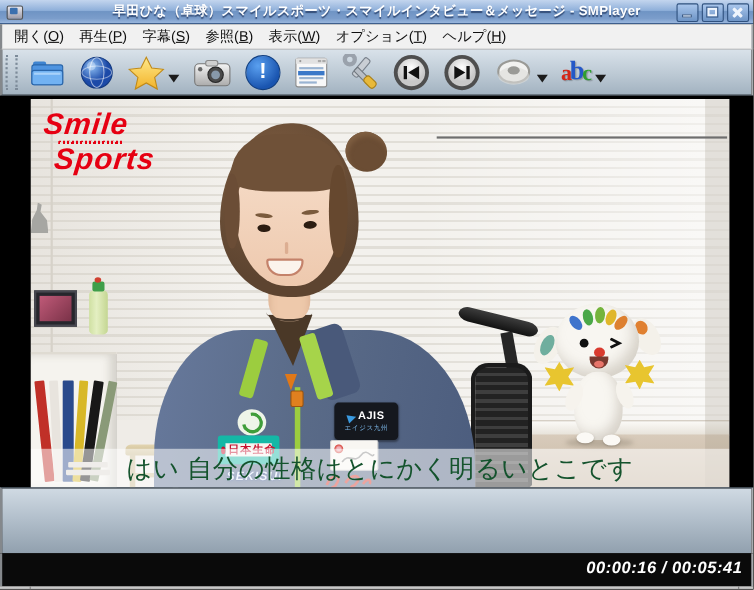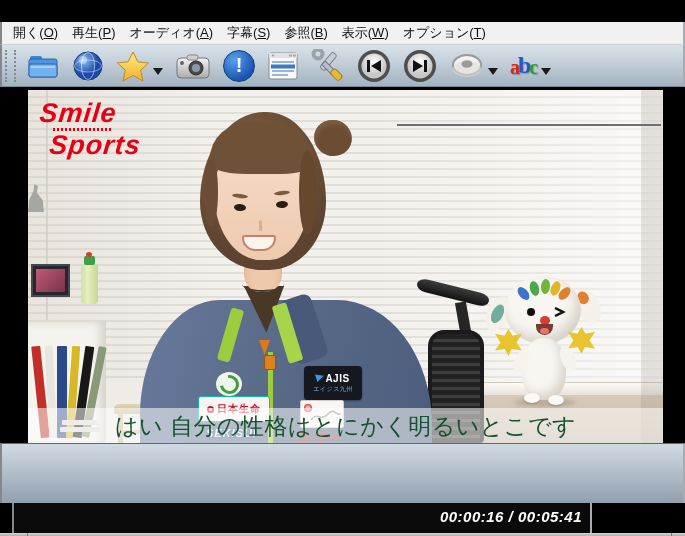--- a/index.html
+++ b/index.html
@@ -99,26 +99,26 @@
   .brow{position:absolute;width:16px;height:4px;background:#7a5a3c;border-radius:50%;}
   .eye{position:absolute;width:12px;height:7px;background:#2c1d12;border-radius:50%;}
   .nose{position:absolute;left:231px;top:130px;width:3px;height:11px;background:#dcae92;border-radius:2px;}
   .mouth{position:absolute;left:214px;top:145px;width:34px;height:16px;background:#fbf3ec;border:2px solid #c4826a;border-radius:6px 6px 30px 30px;box-sizing:border-box;}
   .neck{position:absolute;left:216px;top:156px;width:38px;height:46px;background:#eec9ab;border-radius:0 0 40% 40%;box-shadow:inset 0 8px 8px rgba(180,130,100,.45);}
   .necklace{position:absolute;left:214px;top:186px;width:42px;height:14px;border-bottom:2px solid #4a3a2c;border-radius:50%;}
 
   
   .swirl{position:absolute;left:188px;top:282px;width:26px;height:24px;background:#eef5e8;border-radius:50%;display:flex;align-items:center;justify-content:center;}
   .swirl i{display:block;width:13px;height:13px;border:3px solid #3f9e3a;border-left-color:transparent;border-radius:50%;transform:rotate(35deg);}
-  .nissay{position:absolute;left:170px;top:306px;width:72px;height:26px;background:#f6f4f0;border:1px solid #14b8a6;border-radius:3px;display:flex;align-items:center;justify-content:center;gap:3px;box-sizing:border-box;}
+  .nissay{position:absolute;left:170px;top:306px;width:56px;height:26px;background:#f6f4f0;border:7px solid #14b8a6;border-radius:3px;display:flex;align-items:center;justify-content:center;gap:3px;box-sizing:border-box;}
   .nissay .dot{width:7px;height:7px;border:2px solid #c8102e;border-radius:50%;box-sizing:border-box;}
   .nissay .txt{font-size:10px;font-weight:bold;color:#c8102e;letter-spacing:1px;white-space:nowrap;}
   .sekisui{position:absolute;left:178px;top:337px;font-size:11px;font-weight:800;font-style:italic;color:#e4ecfa;letter-spacing:1px;text-shadow:0 0 3px #1a3a8e,0 0 1px #1a3a8e;}
   .ajis{position:absolute;left:276px;top:276px;width:58px;height:34px;background:#15181e;border-radius:4px;box-shadow:0 1px 2px rgba(0,0,0,.4);display:flex;flex-direction:column;align-items:center;justify-content:center;}
-  .ajis .row{display:flex;align-items:flex-start;gap:1px;}
+  .ajis .row{display:flex;align-items:flex-end;gap:1px;}
   .ajis .tri{width:0;height:0;border-top:4px solid transparent;border-bottom:4px solid transparent;border-left:8px solid #3a9ae0;transform:rotate(-18deg);}
   .ajis .t1{color:#fff;font-weight:bold;font-size:10px;letter-spacing:.5px;}
   .ajis .t2{color:#7ab4e4;font-size:6px;margin-top:1px;letter-spacing:.5px;}
   .namepatch{position:absolute;left:272px;top:310px;width:44px;height:28px;background:#f8f6f2;border:1px solid #ccc;border-radius:2px;box-sizing:border-box;}
   .namepatch .flower{position:absolute;left:3px;top:3px;width:8px;height:8px;background:radial-gradient(circle,#f0b0b8 30%,#d4362a 70%);border-radius:50%;}
   .redlogo{position:absolute;left:266px;top:340px;}
 
   
   .sub-band{position:absolute;left:0;top:318px;width:635px;height:36px;background:rgba(255,255,255,.55);display:flex;align-items:center;justify-content:center;}
   .sub-text{font-size:23px;color:#14532d;font-weight:500;letter-spacing:.5px;white-space:nowrap;}
@@ -128,39 +128,58 @@
   .logo .l1{font-size:27px;letter-spacing:1px;}
   .logo .lsub{width:58px;height:3px;margin:1px 0 1px 15px;background:repeating-linear-gradient(90deg,#e60012 0 2px,transparent 2px 4px);}
   .logo .l2{font-size:27px;letter-spacing:1px;margin-left:13px;}
 
   
   .controlbar{position:absolute;left:0;top:443px;width:685px;height:60px;
     background:linear-gradient(180deg,#d0dae3 0%,#b3c0cc 45%,#91a0ae 100%);
     border-top:1px solid #5c6a77;box-sizing:border-box;border-left:2px solid #84888c;border-right:2px solid #a8acb0;}
 
   
-  .statusbar{position:absolute;left:12px;top:503px;width:580px;height:30px;background:#0a0a0a;box-sizing:border-box;border-left:2px solid #84888c;border-right:2px solid #a8acb0;}
+  .statusbar{position:absolute;left:0;top:503px;width:685px;height:30px;background:#0a0a0a;box-sizing:border-box;border-left:2px solid #84888c;border-right:2px solid #a8acb0;}
   .time{position:absolute;right:8px;top:5px;color:#fff;font-size:15px;font-weight:700;font-style:italic;letter-spacing:.5px;}
   .bottom-frame{position:absolute;left:0;top:533px;width:685px;height:3px;background:linear-gradient(180deg,#d6d6d6,#aeaeae);}
   .bf-div{position:absolute;top:0;width:1px;height:3px;background:#7e7e7e;}
 </style>
 </head>
 <body>
 
 <div class="window">
 
+  <div class="titlebar">
+    <div class="app-icon">
+        <div class="tv"></div>
+        <div class="scr"></div>
+      </div>
+    <div class="title-text">早田ひな（卓球）スマイルスポーツ・スマイルインタビュー＆メッセージ - SMPlayer</div>
+    <div class="winbtns">
+      <div class="winbtn">
+          <span class="bar"></span>
+        </div>
+      <div class="winbtn">
+          <span class="box"></span>
+        </div>
+      <div class="winbtn">
+          <span class="x1"></span>
+          <span class="x2"></span>
+        </div>
+    </div>
+  </div>
 
   <div class="menubar">
     <div class="menu-item"><span>開く(</span><span class="mn-key">O</span><span>)</span></div>
     <div class="menu-item"><span>再生(</span><span class="mn-key">P</span><span>)</span></div>
-    <div class="menu-item"><span>オーディオ(</span><span class="mn-key">A</span><span>)</span></div>
     <div class="menu-item"><span>字幕(</span><span class="mn-key">S</span><span>)</span></div>
     <div class="menu-item"><span>参照(</span><span class="mn-key">B</span><span>)</span></div>
     <div class="menu-item"><span>表示(</span><span class="mn-key">W</span><span>)</span></div>
     <div class="menu-item"><span>オプション(</span><span class="mn-key">T</span><span>)</span></div>
+    <div class="menu-item"><span>ヘルプ(</span><span class="mn-key">H</span><span>)</span></div>
   </div>
 
   <div class="toolbar">
     <div class="grip"></div>
     <div class="tbtn">
       <svg width="34" height="30" viewBox="0 0 34 30">
         <rect x="4" y="5" width="12" height="6" rx="2" fill="#3f84d0"></rect>
         <rect x="3" y="8" width="28" height="18" rx="2" fill="#4f94e0" stroke="#2a66aa"></rect>
         <rect x="3" y="13" width="28" height="13" rx="2" fill="#72b2f2" stroke="#2a66aa"></rect>
         <rect x="5" y="15" width="24" height="2" fill="#a8d2fa"></rect>

